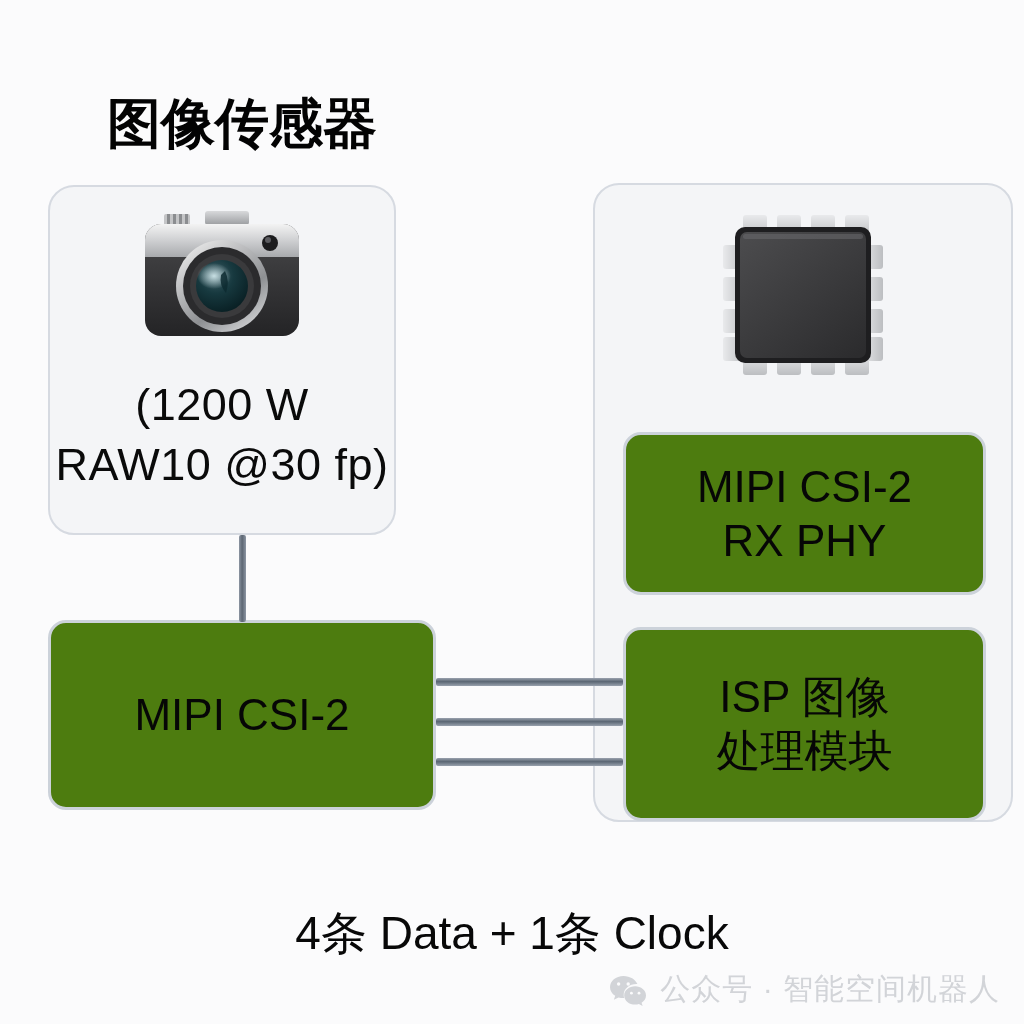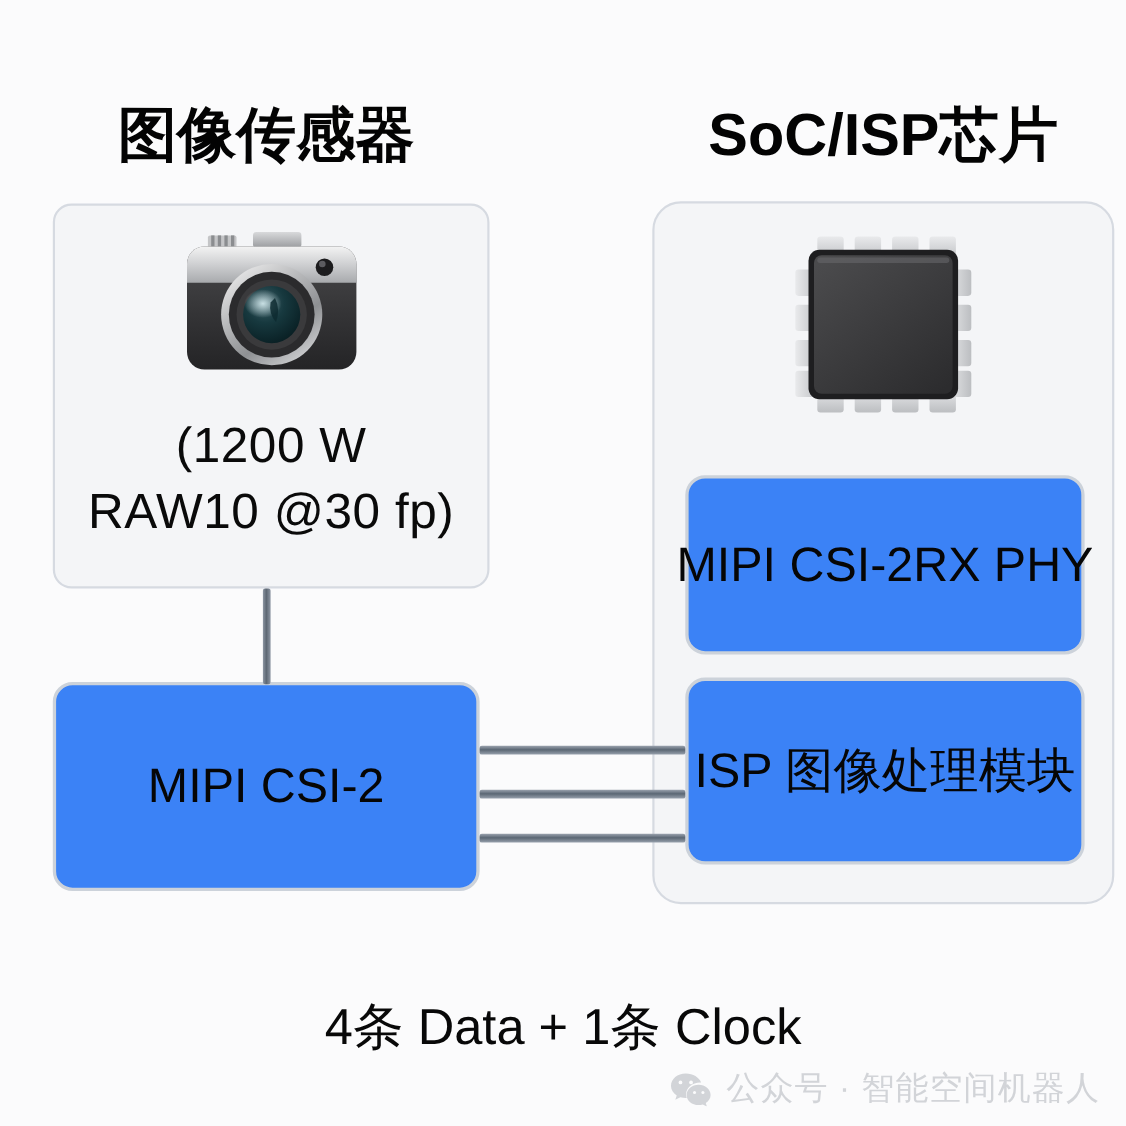--- a/index.html
+++ b/index.html
@@ -35,21 +35,21 @@
   #title-soc    { left: 593px; top: 96px; width: 420px; }
 
   
   .panel {
     position: absolute;
     background: #f4f5f7;
     border: 2px solid #d6dae1;
     border-radius: 26px;
     box-sizing: border-box;
   }
-  #panel-sensor { left: 48px;  top: 185px; width: 397px; height: 350px; border-radius: 17px; }
+  #panel-sensor { left: 48px;  top: 185px; width: 348px; height: 350px; }
   #panel-soc    { left: 593px; top: 183px; width: 420px; height: 639px; }
 
   
   .camera-icon {
     position: absolute;
     left: 50%;
     transform: translateX(-50%);
     top: 22px;
     width: 170px;
     height: 134px;
@@ -76,26 +76,26 @@
     line-height: 1.33;
     color: #0a0a0a;
     font-weight: 400;
     letter-spacing: 0.5px;
   }
   .spec-text .line { display: block; }
 
   
   .inner-box {
     position: absolute;
-    background: #3b82f6;
+    background: #4d7c0f;
     border: 3px solid #ccd2da;
     border-radius: 18px;
     box-sizing: border-box;
     display: flex;
-    flex-direction: row;
+    flex-direction: column;
     align-items: center;
     justify-content: center;
     color: #060606;
     font-size: 44px;
     line-height: 1.22;
     font-weight: 400;
     text-align: center;
   }
   .inner-box .line { display: block; white-space: nowrap; }
 
@@ -166,21 +166,20 @@
   }
   .wechat-icon { width: 40px; height: 32px; flex: 0 0 auto; }
 </style>
 </head>
 <body>
 
 <div class="stage">
 
   <div class="col-title" id="title-sensor">图像传感器</div>
 
-  <div class="col-title" id="title-soc">SoC/ISP芯片</div>
 
   <div class="panel" id="panel-sensor">
 
     <div class="camera-icon">
       <svg viewBox="0 0 170 134" width="170" height="134" xmlns="http://www.w3.org/2000/svg">
         <defs>
           <linearGradient id="gTop" x1="0" y1="0" x2="0" y2="1">
             <stop offset="0%" stop-color="#f3f3f3"></stop>
             <stop offset="45%" stop-color="#d2d3d5"></stop>
             <stop offset="100%" stop-color="#a8aaad"></stop>
@@ -285,21 +284,21 @@
         <rect x="27" y="27" width="126" height="126" rx="7" fill="url(#gChipBody)"></rect>
         <rect x="30" y="29" width="120" height="5" rx="2.5" fill="#6a6a6d" opacity="0.55"></rect>
       </svg>
     </div>
 
     <div class="inner-box" id="box-rx" style="left:28px; top:247px; width:363px; height:163px;">
       <span class="line">MIPI CSI-2</span>
       <span class="line">RX PHY</span>
     </div>
 
-    <div class="inner-box" id="box-isp" style="left:28px; top:431px; width:363px; height:170px;">
+    <div class="inner-box" id="box-isp" style="left:28px; top:442px; width:363px; height:194px;">
       <span class="line">ISP 图像</span>
       <span class="line">处理模块</span>
     </div>
   </div>
 
   <div class="inner-box" id="box-tx">
     <span class="line">MIPI CSI-2</span>
   </div>
 
   <div class="conn-v" id="conn-sensor-tx"></div>

